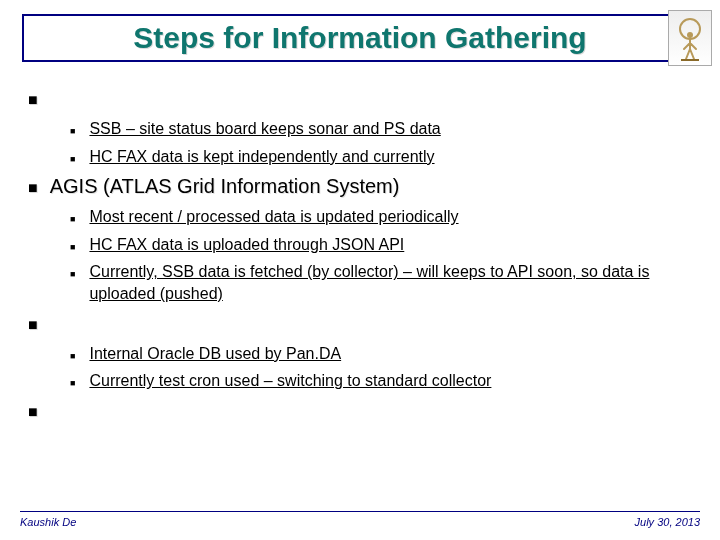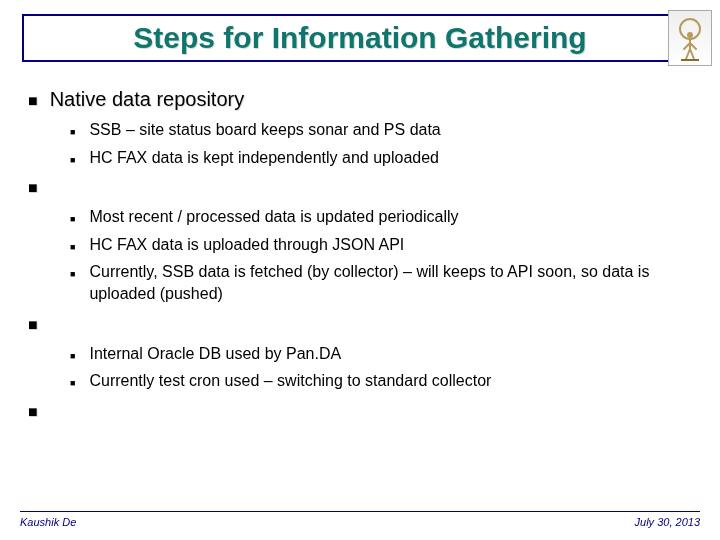--- a/index.html
+++ b/index.html
@@ -73,21 +73,21 @@
     display: flex;
     align-items: baseline;
     line-height: 1.35;
   }
   .l2 .bullet {
     font-size: 9px;
     margin-right: 14px;
     margin-top: 5px;
     flex-shrink: 0;
   }
-  .l2 .txt { flex: 1; }
+  .l2 .txt { flex: 1; text-decoration: underline; }
   .footer {
     position: absolute;
     left: 20px;
     right: 20px;
     bottom: 12px;
   }
   .footer-line {
     border-top: 1px solid #000080;
     margin-bottom: 4px;
   }
@@ -112,33 +112,33 @@
     <circle cx="15" cy="20" r="3" fill="#b89a5a"></circle>
     <path d="M15 23 L15 34 M15 28 L9 34 M15 28 L21 34 M15 34 L11 44 M15 34 L19 44" stroke="#b89a5a" stroke-width="2" fill="none" stroke-linecap="round"></path>
     <rect x="6" y="44" width="18" height="2" fill="#8a6a2a"></rect>
   </svg>
 </div>
 
 <div class="content">
 
   <div class="l1">
     <span class="bullet">■</span>
-    <span>Native data repository</span>
   </div>
   <div class="l2">
     <span class="bullet">■</span>
     <span class="txt">SSB – site status board keeps sonar and PS data</span>
   </div>
   <div class="l2">
     <span class="bullet">■</span>
-    <span class="txt">HC FAX data is kept independently and uploaded</span>
+    <span class="txt">HC FAX data is kept independently and currently</span>
   </div>
 
   <div class="l1">
     <span class="bullet">■</span>
+    <span>AGIS (ATLAS Grid Information System)</span>
   </div>
   <div class="l2">
     <span class="bullet">■</span>
     <span class="txt">Most recent / processed data is updated periodically</span>
   </div>
   <div class="l2">
     <span class="bullet">■</span>
     <span class="txt">HC FAX data is uploaded through JSON API</span>
   </div>
   <div class="l2">

